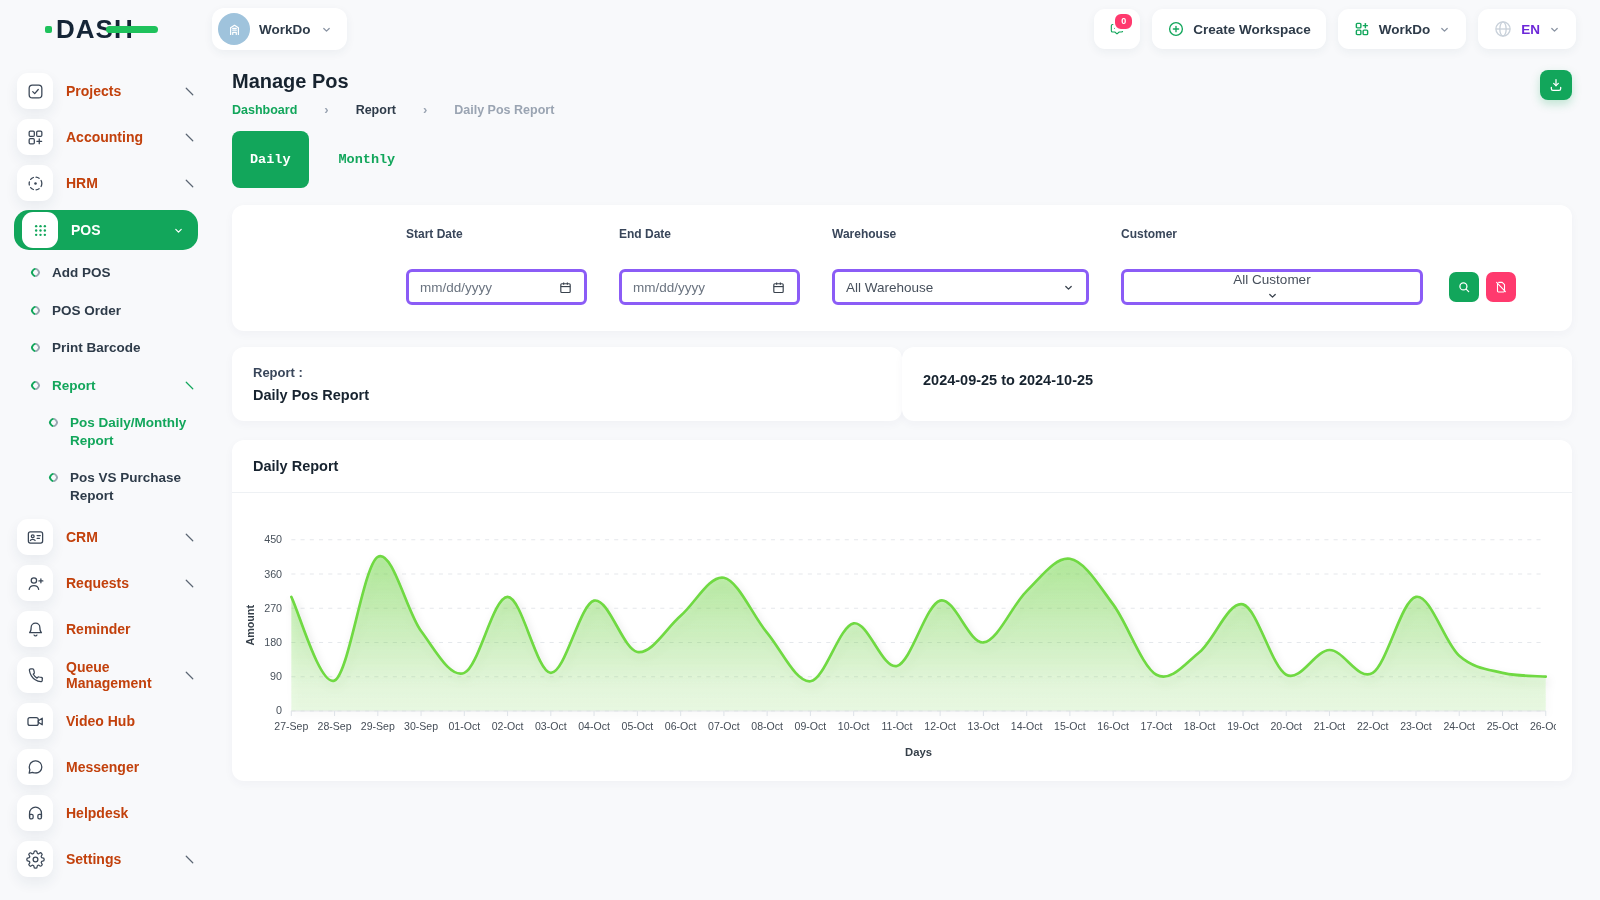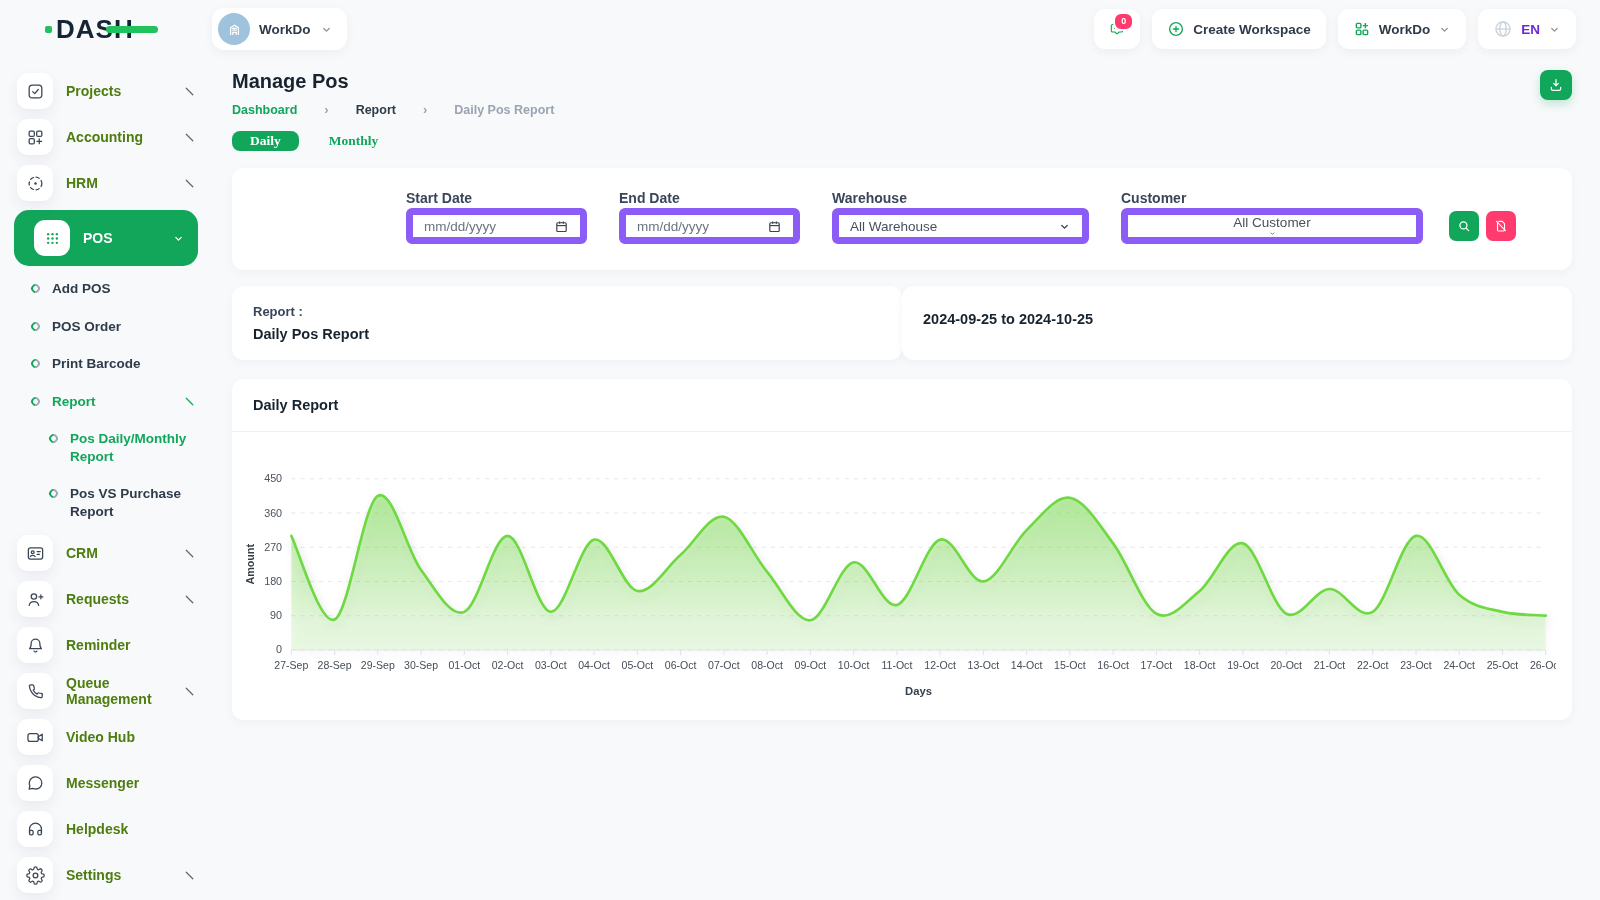--- a/index.html
+++ b/index.html
@@ -21,53 +21,53 @@
   .badge{position:absolute;top:3px;right:6px;background:#ff3a6e;color:#fff;font-size:9px;font-weight:700;min-width:15px;height:15px;line-height:15px;text-align:center;border-radius:8px;border:2px solid #fff;box-sizing:content-box;padding:0 1px;}
   .chev{color:#8a94a3;display:flex;}
   .lang{color:#6d28d9;font-weight:700;font-size:13.5px;}
 
   
   .layout{display:flex;}
   .sidebar{width:212px;flex:0 0 auto;padding:10px 0 0 0;}
   .main{flex:1;padding:12px 28px 0 20px;min-width:0;}
 
   
-  .side-item{display:flex;align-items:center;gap:13px;height:46px;padding:0 16px 0 17px;font-size:14px;font-weight:700;color:#4d7c0f;cursor:pointer;}
+  .side-item{display:flex;align-items:center;gap:13px;height:46px;padding:0 16px 0 17px;font-size:14px;font-weight:700;color:#c2410c;cursor:pointer;}
   .icon-card{width:36px;height:36px;flex:0 0 auto;background:#fff;border-radius:11px;box-shadow:0 6px 14px rgba(32,56,85,.07);display:flex;align-items:center;justify-content:center;color:#3a4656;}
   .side-item .schev{margin-left:auto;color:#5b6673;display:flex;}
-  .side-item.active-pill{background:#12a65b;border-radius:15px;margin:4px 14px;padding:0 13px 0 20px;height:56px;color:#fff;}
+  .side-item.active-pill{background:#12a65b;border-radius:15px;margin:4px 14px;padding:0 13px 0 8px;height:40px;color:#fff;}
   .side-item.active-pill .icon-card{box-shadow:none;color:#12a65b;}
   .side-item.active-pill .schev{color:#fff;}
   .sub-item{display:flex;align-items:flex-start;gap:12px;padding:10px 16px 10px 31px;font-size:13.5px;font-weight:700;color:#2e3b49;cursor:pointer;line-height:1.3;}
   .sub-item.lvl2{padding-left:49px;}
   .sub-item .txt{max-width:128px;}
   .sub-item.green .txt{color:#12a65b;}
   .bullet{width:9px;height:9px;border-radius:50%;border:2px solid #9aa6b2;border-bottom-color:#12a65b;border-left-color:#12a65b;transform:rotate(45deg);margin-top:4px;flex:0 0 auto;}
   .sub-item .schev{margin-left:auto;color:#12a65b;display:flex;margin-top:2px;}
 
   
   .page-head{display:flex;align-items:flex-start;}
   .page-title{font-size:20px;font-weight:700;color:#17232f;}
   .breadcrumb{display:flex;align-items:center;gap:27px;margin-top:9px;font-size:12.5px;font-weight:600;}
   .breadcrumb .link{color:#12a65b;cursor:pointer;}
   .breadcrumb .sep{color:#9aa4b2;font-size:13px;}
   .breadcrumb .mid{color:#2e3b49;cursor:pointer;}
   .breadcrumb .cur{color:#9aa4b2;}
   .dl-btn{margin-left:auto;width:32px;height:30px;border-radius:8px;background:#12a65b;border:none;display:flex;align-items:center;justify-content:center;color:#fff;cursor:pointer;box-shadow:0 4px 10px rgba(18,166,91,.25);}
 
   .tabs{display:flex;align-items:center;gap:12px;margin-top:14px;}
-  .tab{border:none;border-radius:8px;padding:2px 18px;font-size:13.5px;font-weight:700;cursor:pointer;font-family:Liberation Serif, serif;}
+  .tab{border:none;border-radius:8px;padding:21px 18px;font-size:13.5px;font-weight:700;cursor:pointer;font-family:Liberation Mono, monospace;}
   .tab.on{background:#12a65b;color:#fff;}
   .tab.off{background:transparent;color:#12a65b;}
 
   
   .filter-card{margin-top:17px;background:#fff;border-radius:12px;padding:22px 24px 26px 24px;display:flex;gap:32px;box-shadow:0 3px 10px rgba(40,60,90,.04);}
   .f-spacer{width:118px;flex:0 0 auto;}
-  .field label{display:block;font-size:14px;font-weight:600;color:#39465a;margin-bottom:2px;}
-  .ctrl{height:36px;border:7px solid #8b5cf6;border-radius:6px;background:#fff;display:flex;align-items:center;justify-content:space-between;padding:0 11px;font-size:13.5px;color:#47505c;cursor:pointer;}
+  .field label{display:block;font-size:12px;font-weight:600;color:#39465a;margin-bottom:28px;}
+  .ctrl{height:36px;border:3px solid #8b5cf6;border-radius:6px;background:#fff;display:flex;align-items:center;justify-content:space-between;padding:0 11px;font-size:13.5px;color:#47505c;cursor:pointer;}
   .ctrl .ph{color:#6b7480;}
   .w-date{width:181px;}
   .w-wh{width:257px;}
   .w-cust{width:302px;flex-direction:column;}
   .f-actions{display:flex;align-items:flex-end;gap:7px;padding-bottom:3px;margin-left:-6px;}
   .sq-btn{width:30px;height:30px;border-radius:7px;border:none;display:flex;align-items:center;justify-content:center;color:#fff;cursor:pointer;}
   .sq-btn.green{background:#12a65b;}
   .sq-btn.red{background:#ff3a6e;}
 
   

